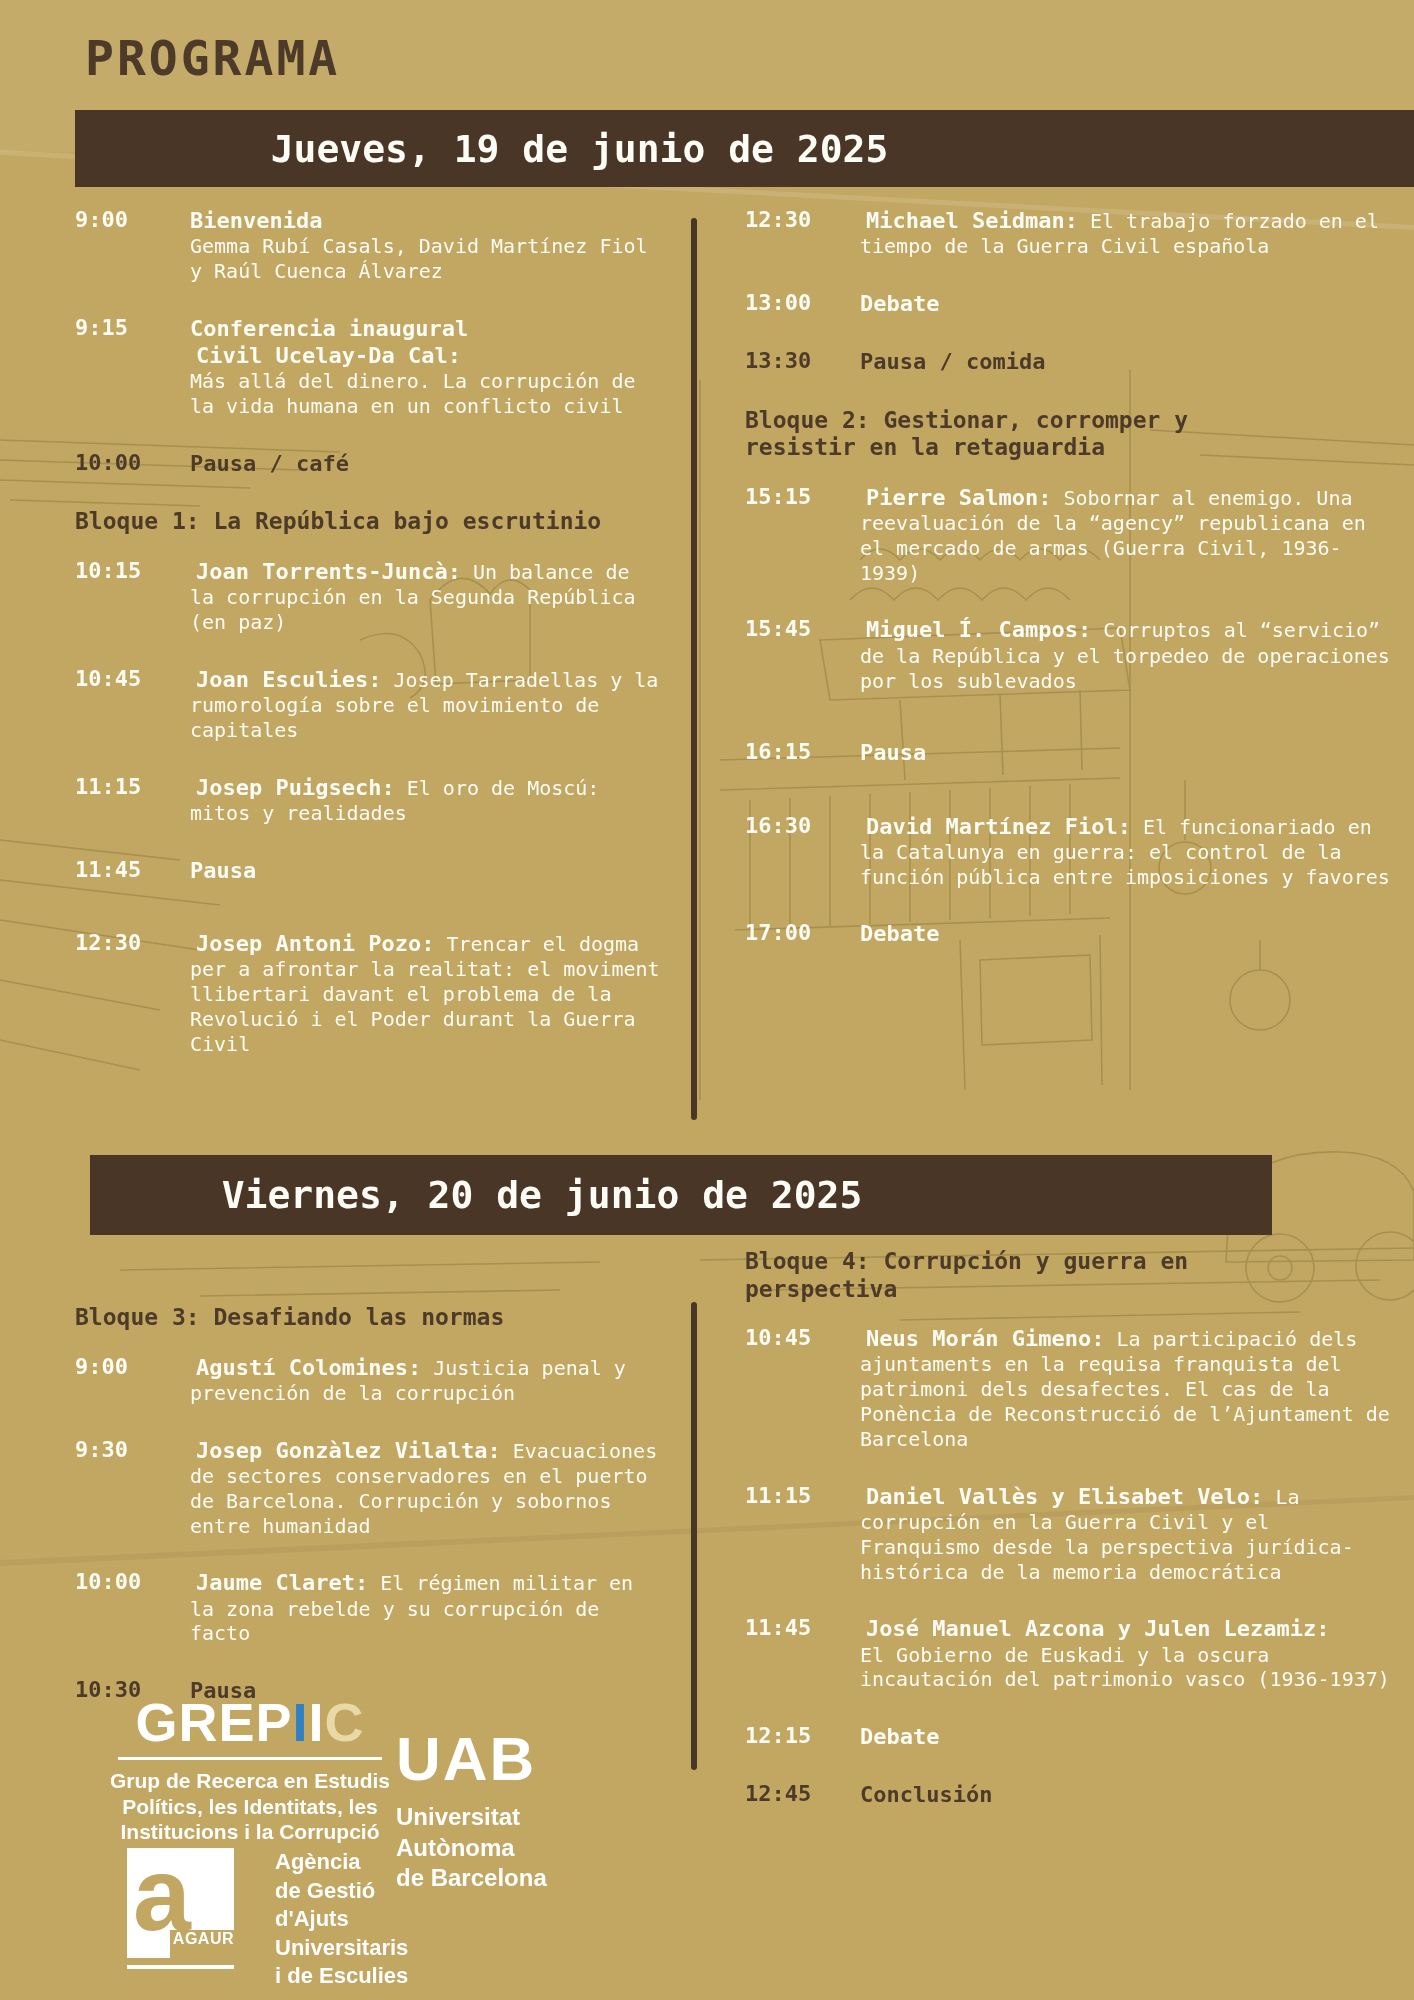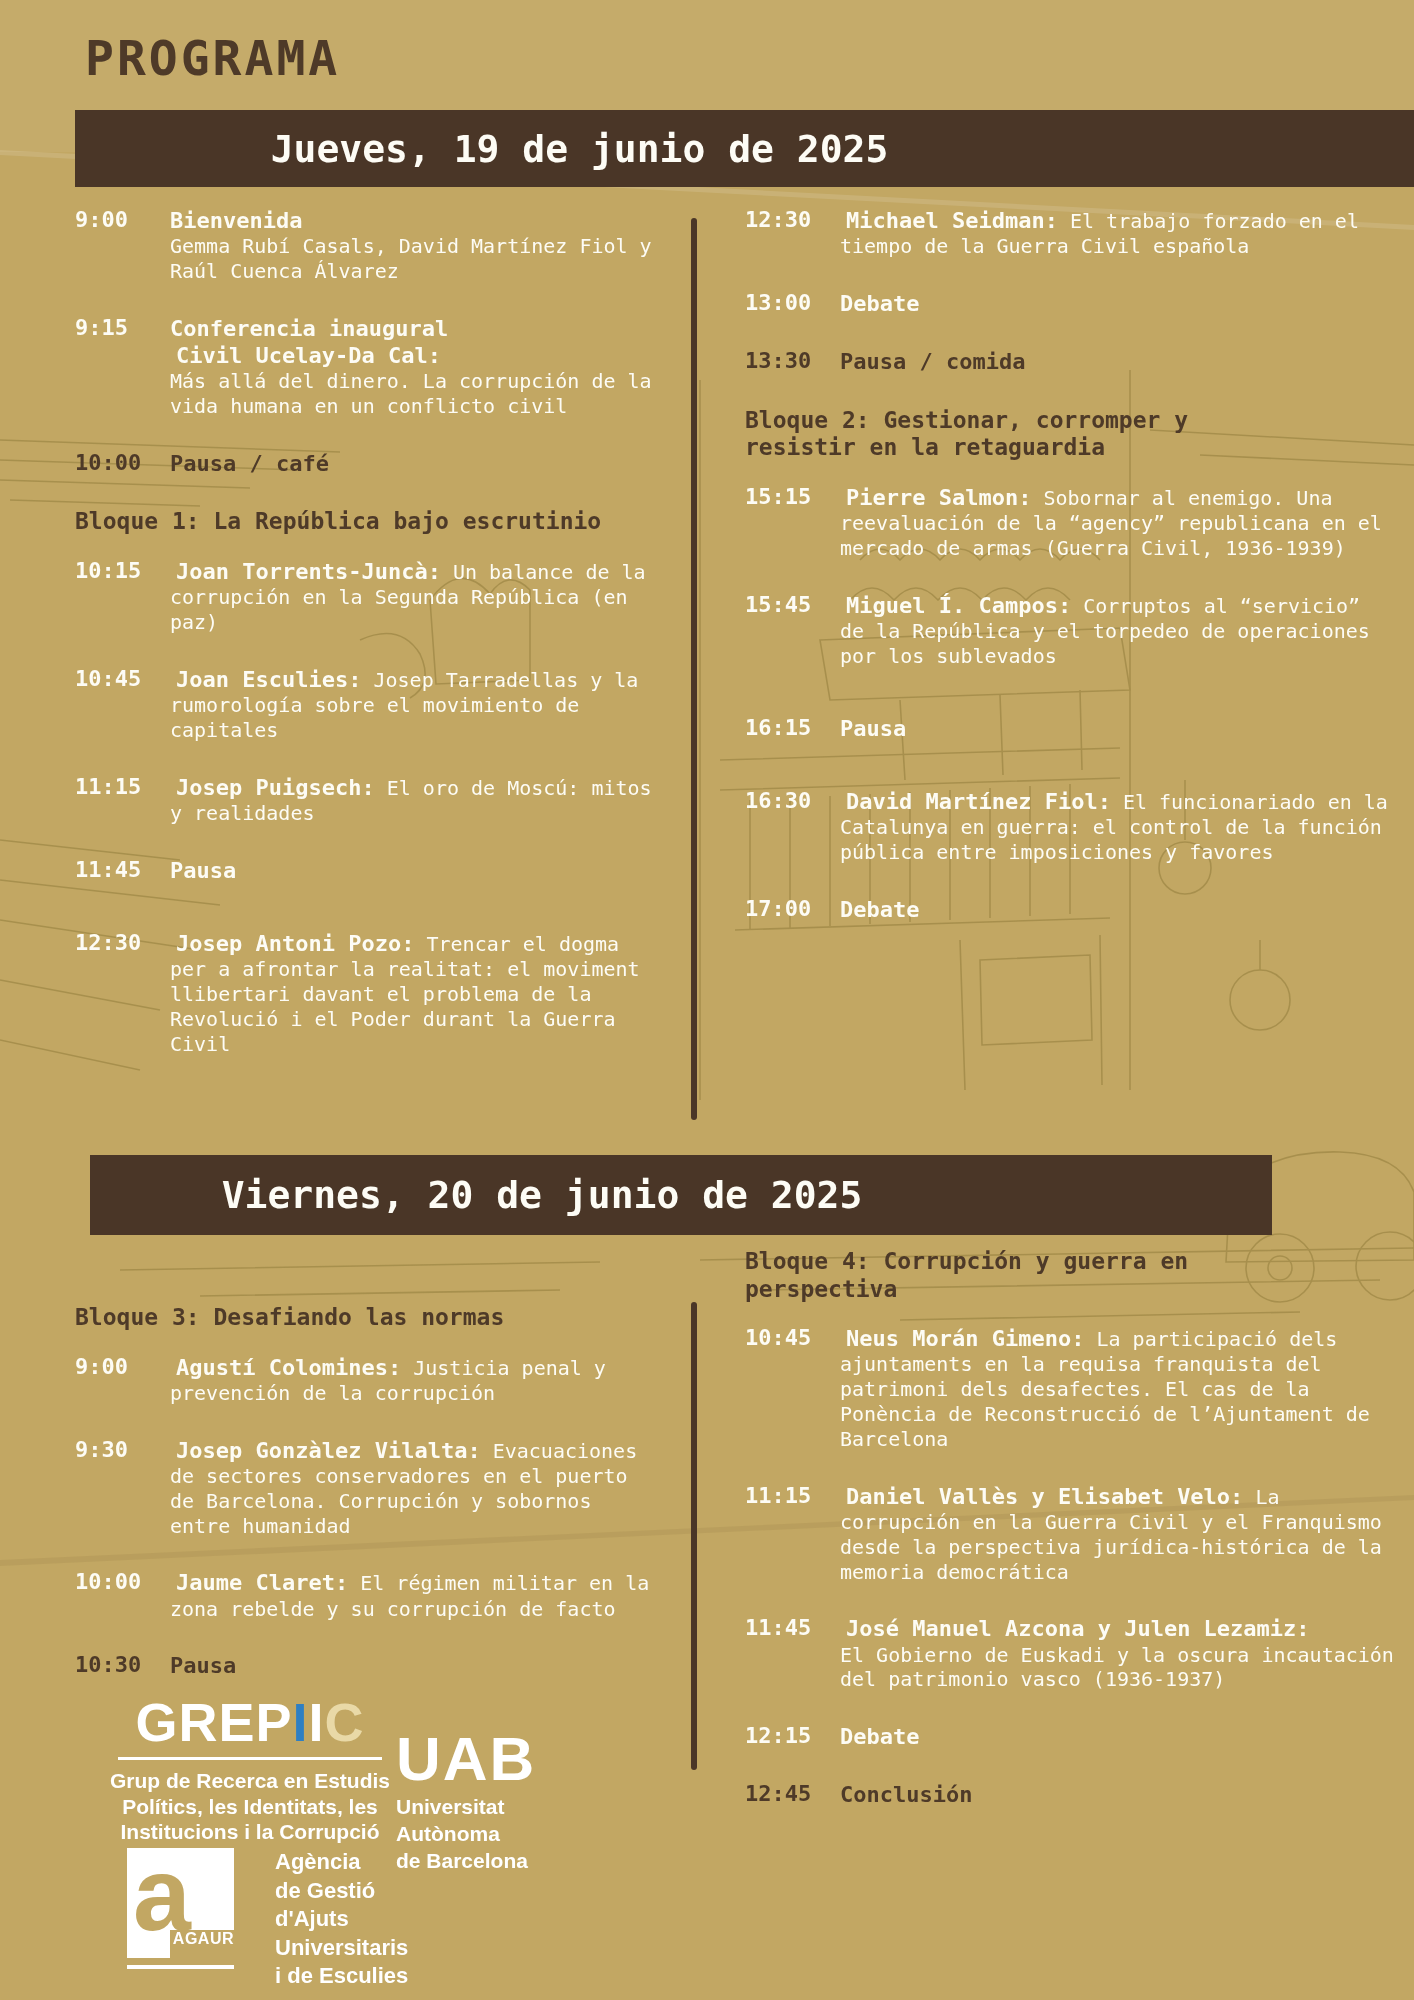--- a/index.html
+++ b/index.html
@@ -28,21 +28,21 @@
   
   .col{position:absolute;}
   .d1-left{left:75px;top:207px;width:585px;}
   .d1-right{left:745px;top:207px;width:650px;}
   .d2-left{left:75px;top:1302px;width:585px;}
   .d2-right{left:745px;top:1246px;width:650px;}
   .divider{position:absolute;width:6px;background:#4a3627;border-radius:3px;}
   .divider-1{left:691px;top:218px;height:902px;}
   .divider-2{left:691px;top:1302px;height:468px;}
   
-  .item{display:flex;margin-bottom:31px;}
+  .item{display:flex;margin-bottom:31px;gap:20px;}
   .item .time{flex:0 0 95px;font-weight:bold;font-size:22px;line-height:1.22;}
   .item .body{flex:1;font-size:20px;line-height:1.24;}
   .name{font-weight:bold;font-size:22px;padding-left:6px;}
   .title-line{display:block;font-weight:bold;font-size:22px;}
   .desc{font-weight:normal;}
   .blk{display:block;}
   .light{color:#fdfcf5;}
   .dark{color:#4e3a28;}
   .block-header{
     font-weight:bold;font-size:23px;line-height:1.2;color:#4e3a28;
@@ -53,21 +53,21 @@
   .logos{position:absolute;left:0;top:1690px;width:700px;height:300px;color:#fff;font-family:"Liberation Sans",sans-serif;}
   .grepiic{position:absolute;left:100px;top:5px;width:300px;text-align:center;}
   .grepiic-word{font-size:54px;font-weight:bold;letter-spacing:1px;line-height:1;}
   .lt-white{color:#ffffff;}
   .lt-blue{color:#2e7fc3;}
   .lt-cream{color:#e9d9a7;}
   .grepiic-rule{height:3px;background:#ffffff;margin:8px 18px 8px 18px;}
   .grepiic-tagline{font-size:21px;font-weight:bold;line-height:1.22;color:#ffffff;}
   .uab{position:absolute;left:396px;top:38px;width:230px;color:#ffffff;}
   .uab-word{font-size:62px;font-weight:bold;letter-spacing:2px;line-height:1;}
-  .uab-lines{margin-top:4px;font-size:21px;font-weight:bold;line-height:1.28;}
+  .uab-lines{margin-top:12px;font-size:24px;font-weight:bold;line-height:1.28;}
   .agaur{position:absolute;left:127px;top:158px;}
   .agaur-square{position:relative;width:107px;height:110px;background:#ffffff;}
   .agaur-a{position:absolute;left:6px;top:-16px;font-size:104px;font-weight:bold;color:#c2a763;line-height:1.2;}
   .agaur-notch{position:absolute;right:0;bottom:0;width:64px;height:28px;background:#c2a763;display:flex;align-items:flex-start;justify-content:flex-end;}
   .agaur-label{font-size:16px;font-weight:bold;color:#ffffff;letter-spacing:0.5px;}
   .agaur-rule{width:107px;height:4px;background:#ffffff;margin-top:7px;}
   .agaur-lines{position:absolute;left:148px;top:0px;width:220px;font-size:22px;font-weight:bold;line-height:1.3;color:#ffffff;white-space:nowrap;}
 </style>
 </head>
 <body>

